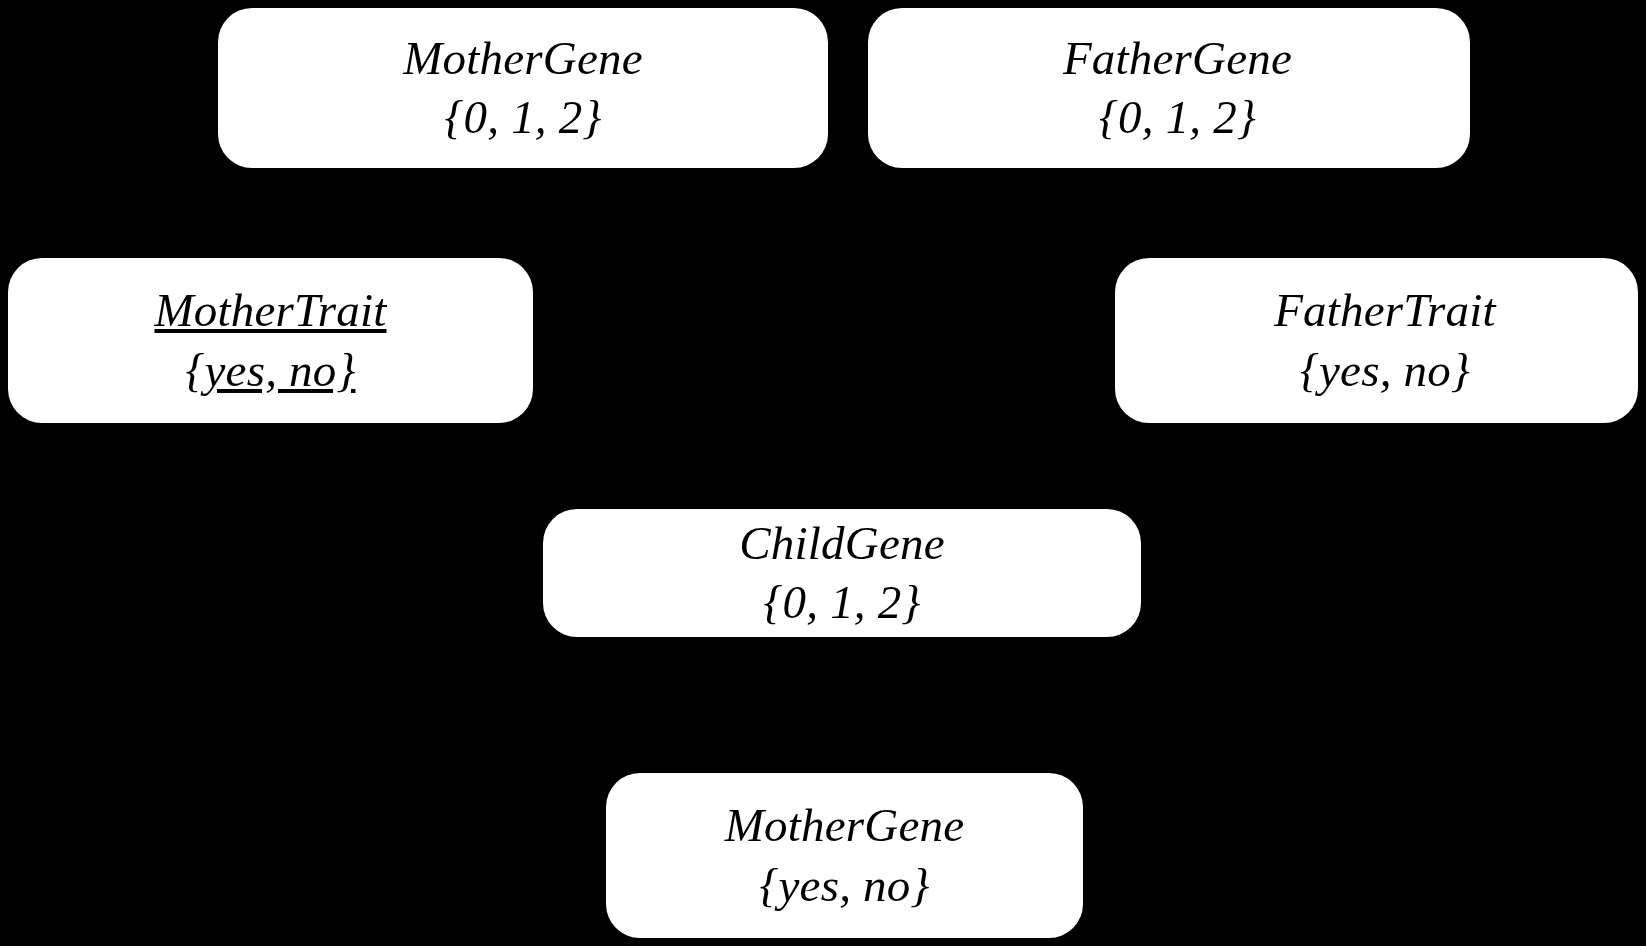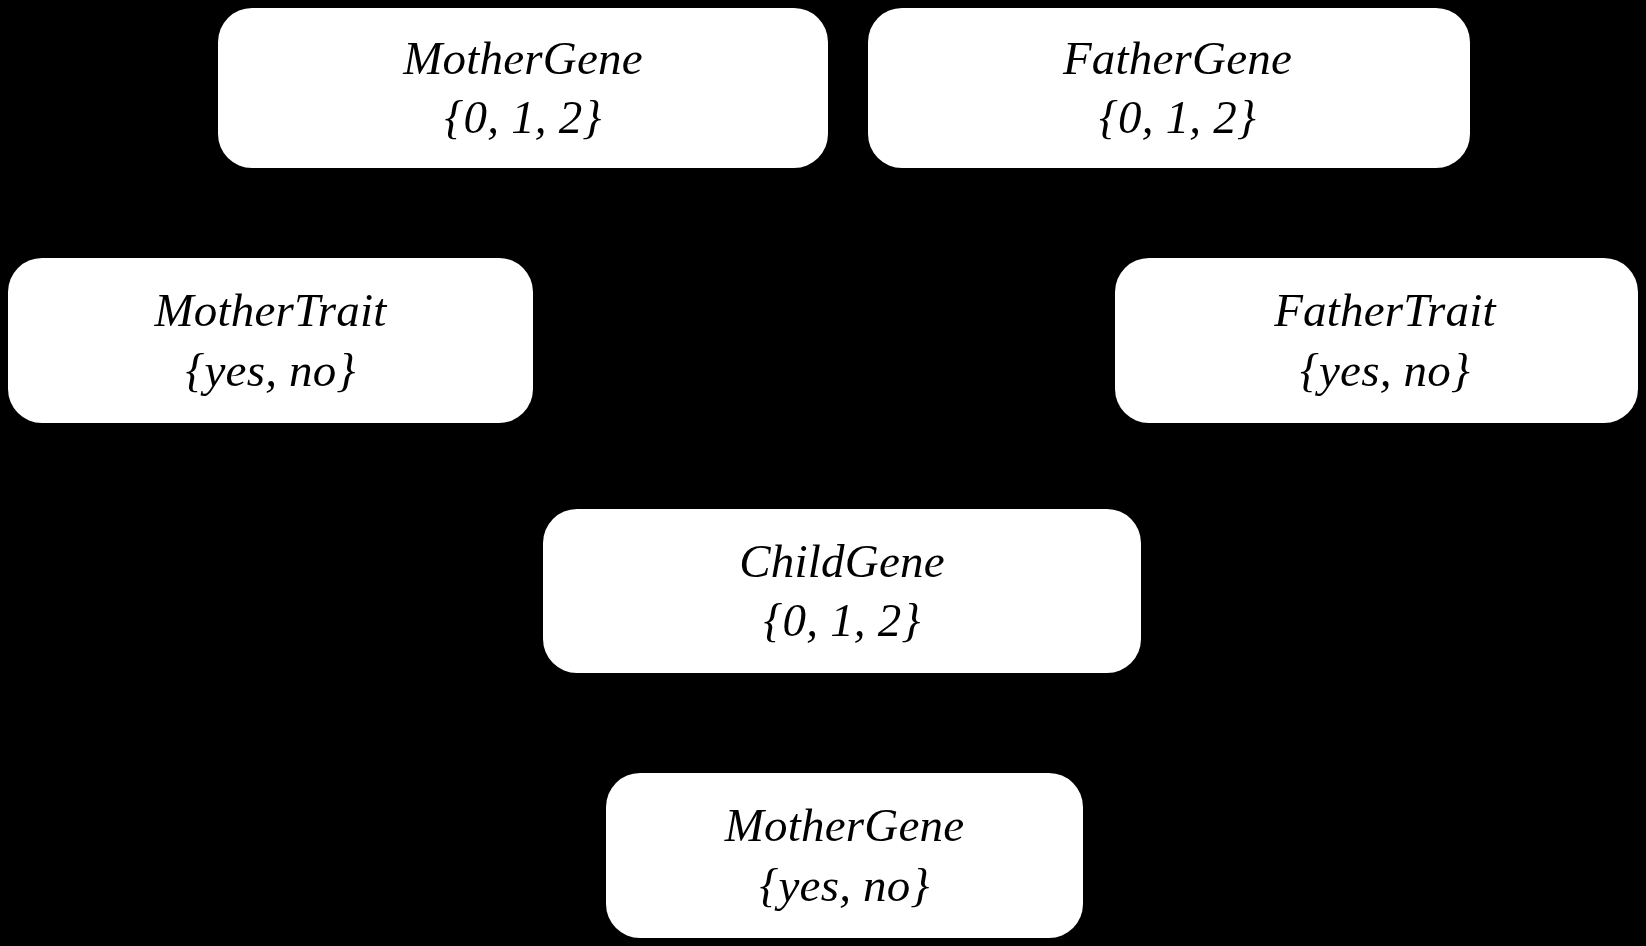--- a/index.html
+++ b/index.html
@@ -45,23 +45,23 @@
   .node-domain {
     font-size: 47px;
     font-style: italic;
     white-space: nowrap;
     display: block;
     margin-top: 4px;
   }
   
   #node-mother-gene  { left: 218px; top: 8px;   width: 610px; height: 160px; }
   #node-father-gene  { left: 868px; top: 8px;   width: 602px; height: 160px; padding-left: 17px; }
-  #node-mother-trait { left: 8px;   top: 258px; width: 525px; height: 165px; }
+  #node-mother-trait { left: 8px;   top: 258px; width: 525px; height: 165px; text-decoration: underline; }
   #node-father-trait { left: 1115px;top: 258px; width: 523px; height: 165px; padding-left: 17px; }
-  #node-child-gene   { left: 543px; top: 509px; width: 598px; height: 164px; }
+  #node-child-gene   { left: 543px; top: 509px; width: 598px; height: 128px; }
   #node-child-trait  { left: 606px; top: 773px; width: 477px; height: 165px; }
 
   
   #edges {
     position: absolute;
     left: 0;
     top: 0;
     width: 1646px;
     height: 946px;
     pointer-events: none;

